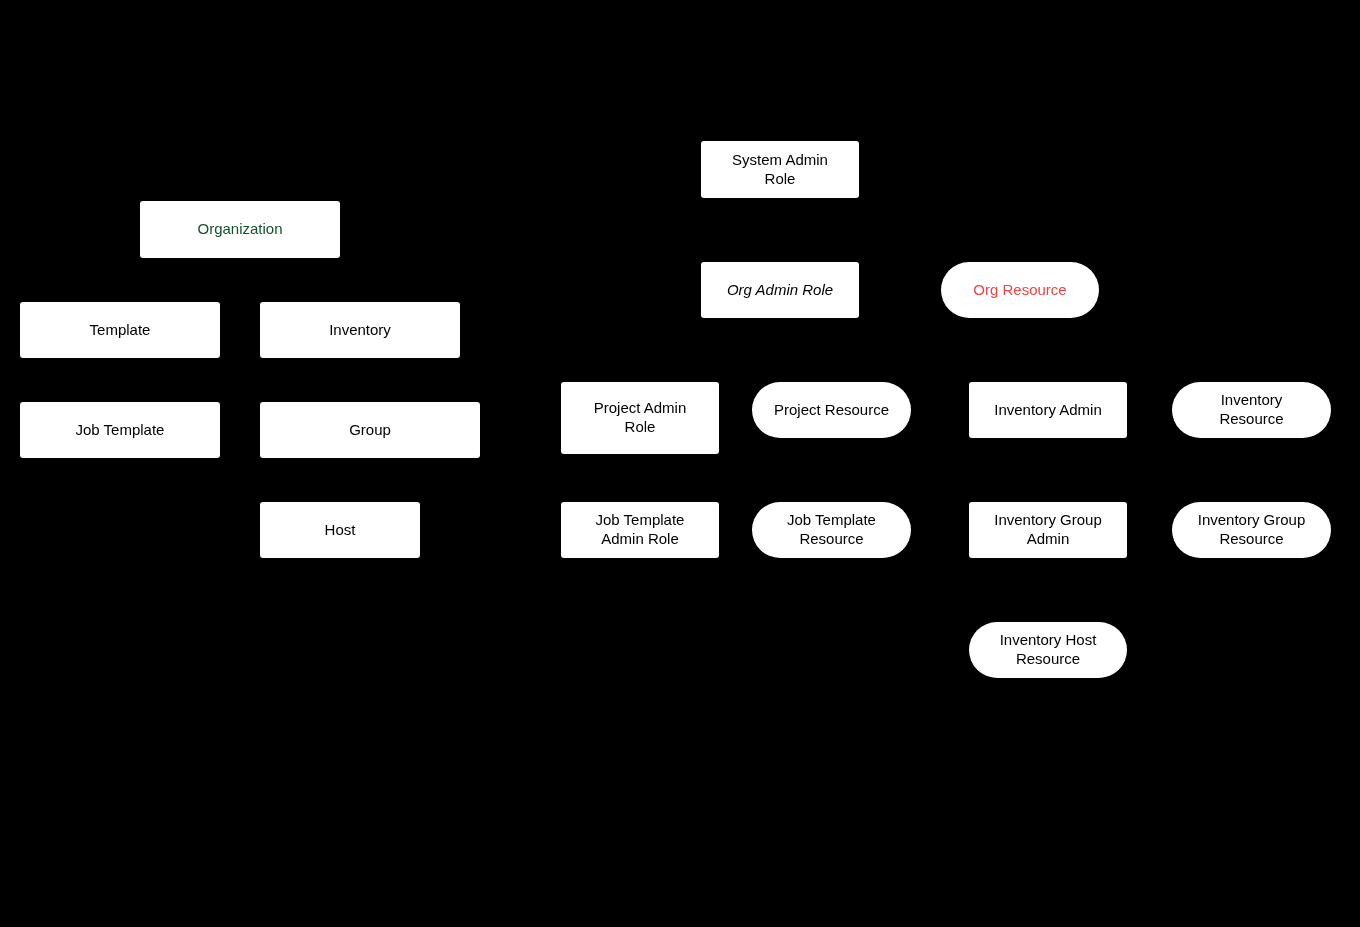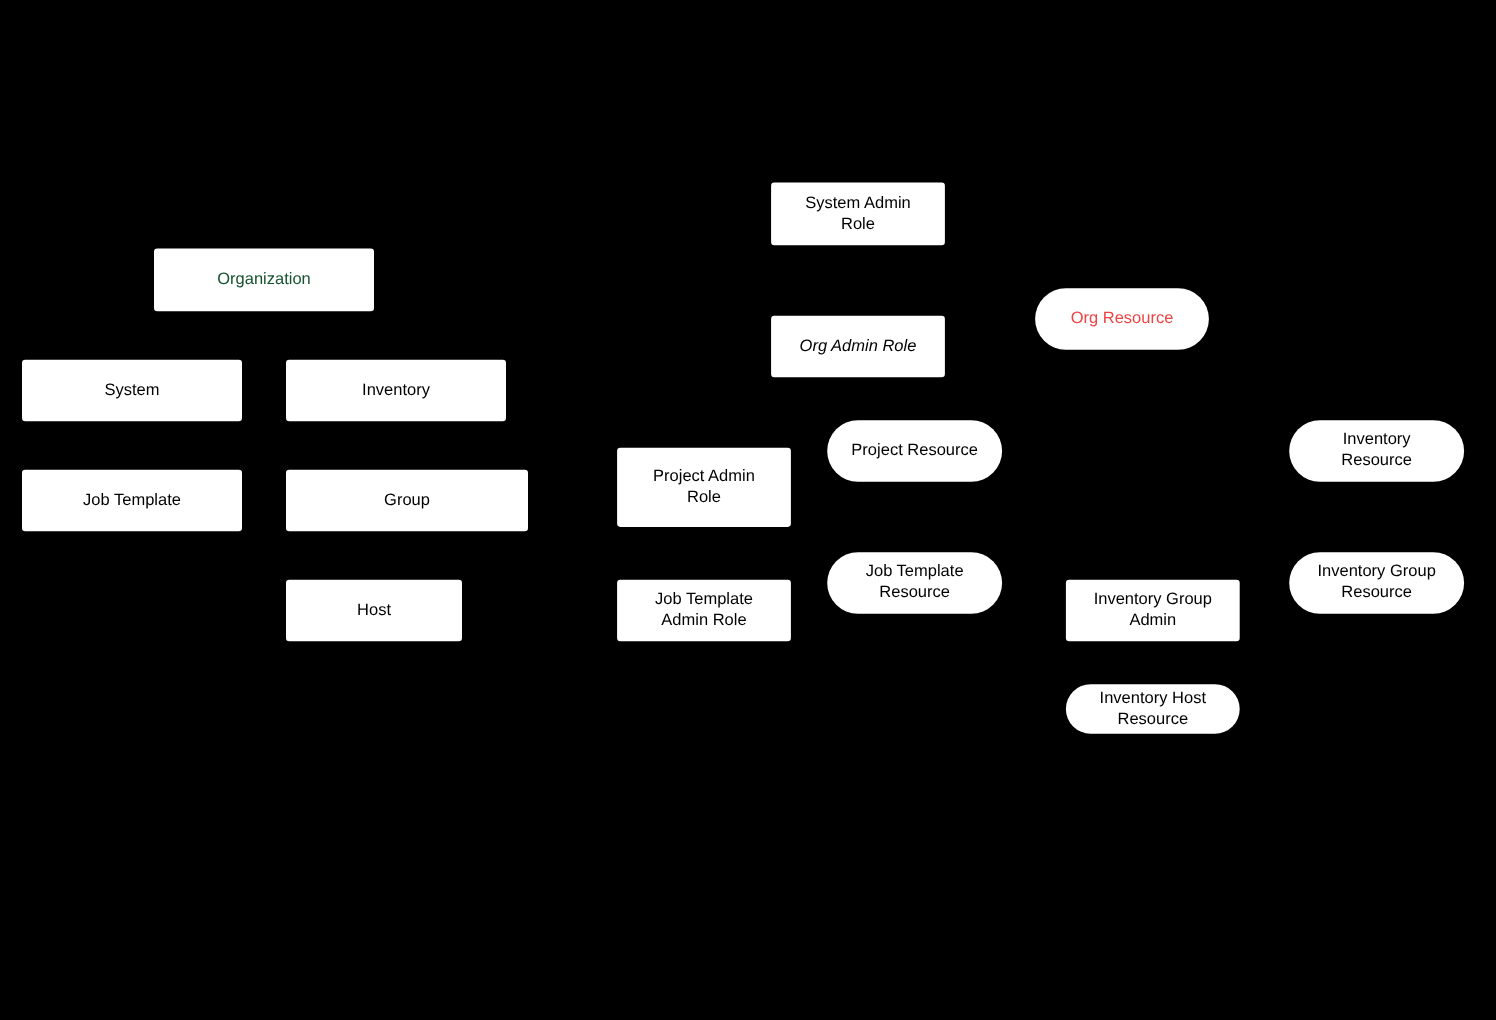--- a/index.html
+++ b/index.html
@@ -31,48 +31,48 @@
     justify-content: center;
     text-align: center;
     line-height: 1.25;
     font-size: 15px;
     box-sizing: border-box;
     padding: 2px 6px;
     white-space: pre-line;
   }
   .node.rect {
     border-radius: 3px;
-    margin-top: 25px;
   }
   .node.pill {
     border-radius: 999px;
   }
 </style>
 </head>
 <body>
 
 <div id="canvas" style="background: rgb(0, 0, 0);">
     <div class="node rect" style="left: 140px; top: 201px; width: 200px; height: 57px; background: rgb(255, 255, 255); color: #14532d;">Organization</div>
-    <div class="node rect" style="left: 20px; top: 302px; width: 200px; height: 56px; background: rgb(255, 255, 255); color: rgb(0, 0, 0);">System</div>
+    <div class="node rect" style="left: 20px; top: 302px; width: 200px; height: 56px; background: rgb(255, 255, 255); color: rgb(0, 0, 0);">Template</div>
     <div class="node rect" style="left: 260px; top: 302px; width: 200px; height: 56px; background: rgb(255, 255, 255); color: rgb(0, 0, 0);">Inventory</div>
     <div class="node rect" style="left: 20px; top: 402px; width: 200px; height: 56px; background: rgb(255, 255, 255); color: rgb(0, 0, 0);">Job Template</div>
     <div class="node rect" style="left: 260px; top: 402px; width: 220px; height: 56px; background: rgb(255, 255, 255); color: rgb(0, 0, 0);">Group</div>
     <div class="node rect" style="left: 260px; top: 502px; width: 160px; height: 56px; background: rgb(255, 255, 255); color: rgb(0, 0, 0);">Host</div>
     <div class="node rect" style="left: 701px; top: 141px; width: 158px; height: 57px; background: rgb(255, 255, 255); color: rgb(0, 0, 0);">System Admin
 Role</div>
     <div class="node rect" style="left: 701px; top: 262px; width: 158px; height: 56px; background: rgb(255, 255, 255); color: rgb(0, 0, 0); font-style: italic;">Org Admin Role</div>
     <div class="node pill" style="left: 941px; top: 262px; width: 158px; height: 56px; background: rgb(255, 255, 255); color: #ef4444;">Org Resource</div>
     <div class="node rect" style="left: 561px; top: 382px; width: 158px; height: 72px; background: rgb(255, 255, 255); color: rgb(0, 0, 0);">Project Admin
 Role</div>
     <div class="node pill" style="left: 752px; top: 382px; width: 159px; height: 56px; background: rgb(255, 255, 255); color: rgb(0, 0, 0);">Project Resource</div>
+    <div class="node rect" style="left: 969px; top: 382px; width: 158px; height: 56px; background: rgb(255, 255, 255); color: rgb(0, 0, 0);">Inventory Admin</div>
     <div class="node pill" style="left: 1172px; top: 382px; width: 159px; height: 56px; background: rgb(255, 255, 255); color: rgb(0, 0, 0);">Inventory
 Resource</div>
     <div class="node rect" style="left: 561px; top: 502px; width: 158px; height: 56px; background: rgb(255, 255, 255); color: rgb(0, 0, 0);">Job Template
 Admin Role</div>
     <div class="node pill" style="left: 752px; top: 502px; width: 159px; height: 56px; background: rgb(255, 255, 255); color: rgb(0, 0, 0);">Job Template
 Resource</div>
     <div class="node rect" style="left: 969px; top: 502px; width: 158px; height: 56px; background: rgb(255, 255, 255); color: rgb(0, 0, 0);">Inventory Group
 Admin</div>
     <div class="node pill" style="left: 1172px; top: 502px; width: 159px; height: 56px; background: rgb(255, 255, 255); color: rgb(0, 0, 0);">Inventory Group
 Resource</div>
-    <div class="node pill" style="left: 969px; top: 622px; width: 158px; height: 45px; background: rgb(255, 255, 255); color: rgb(0, 0, 0);">Inventory Host
+    <div class="node pill" style="left: 969px; top: 622px; width: 158px; height: 56px; background: rgb(255, 255, 255); color: rgb(0, 0, 0);">Inventory Host
 Resource</div>
   </div>
 
 </body></html>

